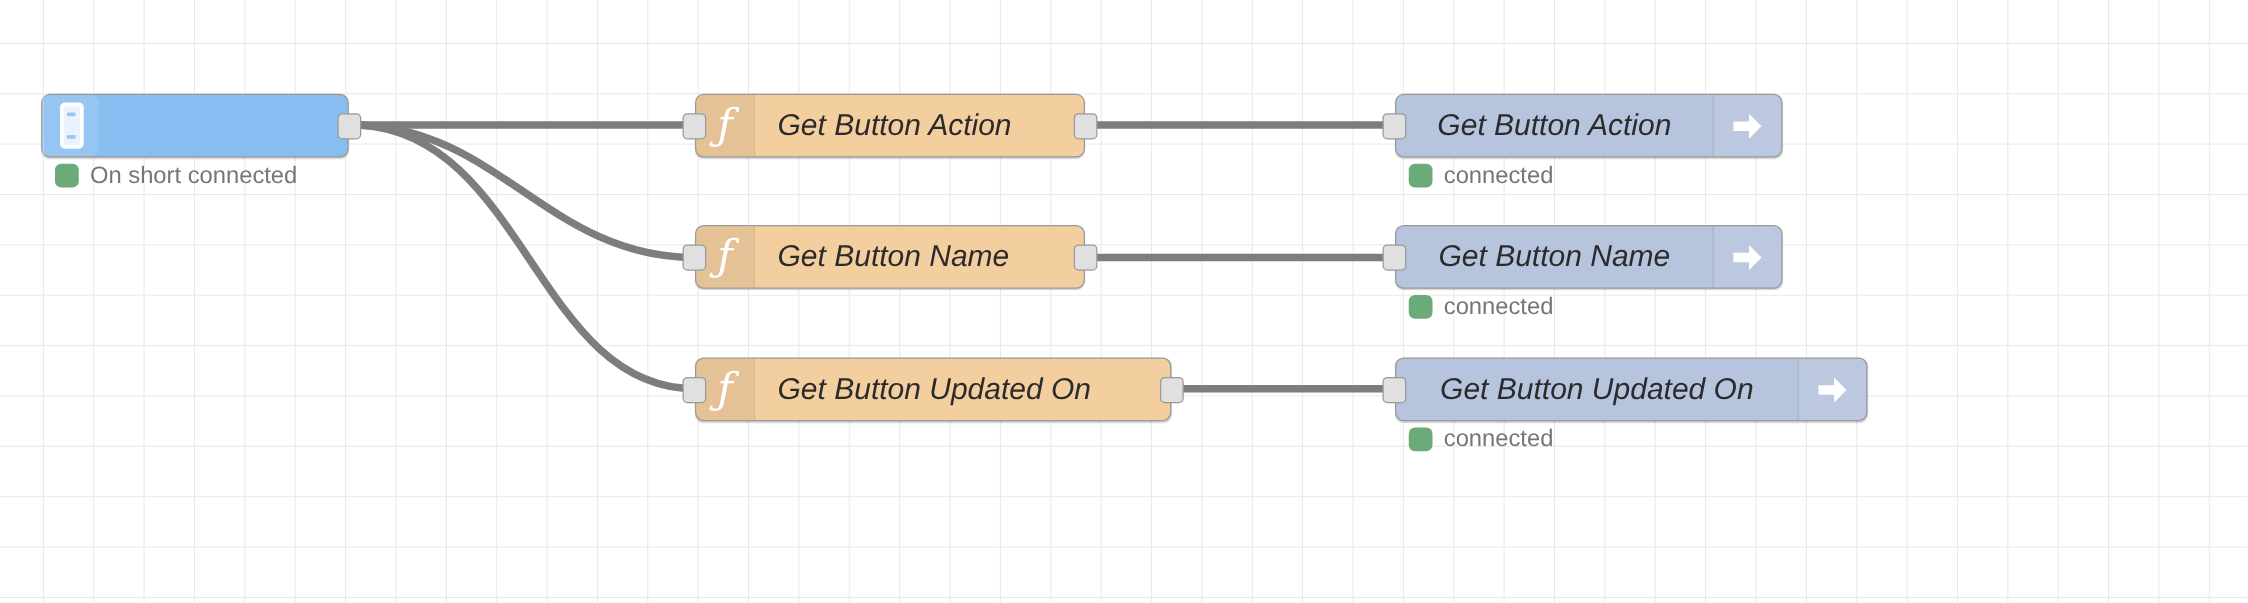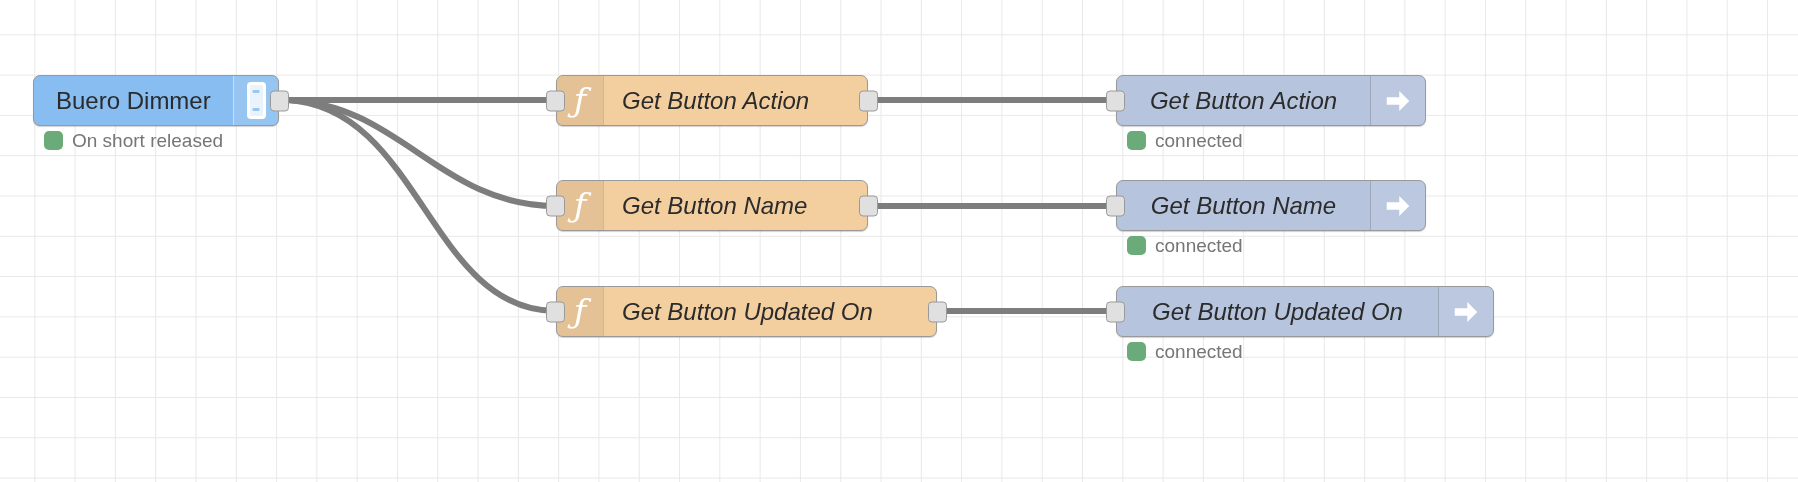--- a/index.html
+++ b/index.html
@@ -192,31 +192,28 @@
       <path d="M 288 100 C 400 100, 450 100, 556 100"></path>
       <path d="M 288 100 C 400 104, 440 206, 556 206"></path>
       <path d="M 288 100 C 420 108, 430 311, 556 311"></path>
       <path d="M 876 100 L 1116 100"></path>
       <path d="M 876 206 L 1116 206"></path>
       <path d="M 945 311 L 1116 311"></path>
     </g>
   </svg>
 
   <div class="node node-trigger" style="left:33px; top:75px; width:246px; height:51px;">
-    <div class="node-body">
-      <span class="node-label">Buero Dimmer</span>
-    </div>
     <div class="icon-panel-right">
       <div class="dimmer-glyph"></div>
     </div>
     <div class="port port-out"></div>
   </div>
   <div class="status" style="left:44px; top:131px;">
     <span class="status-dot"></span>
-    <span class="status-text">On short released</span>
+    <span class="status-text">On short connected</span>
   </div>
 
   <div class="node node-function" style="left:556px; top:75px; width:312px; height:51px;">
     <div class="icon-panel-left">
       <span class="f-glyph">ƒ</span>
     </div>
     <div class="node-body">
       <span class="node-label">Get Button Action</span>
     </div>
     <div class="port port-in"></div>

